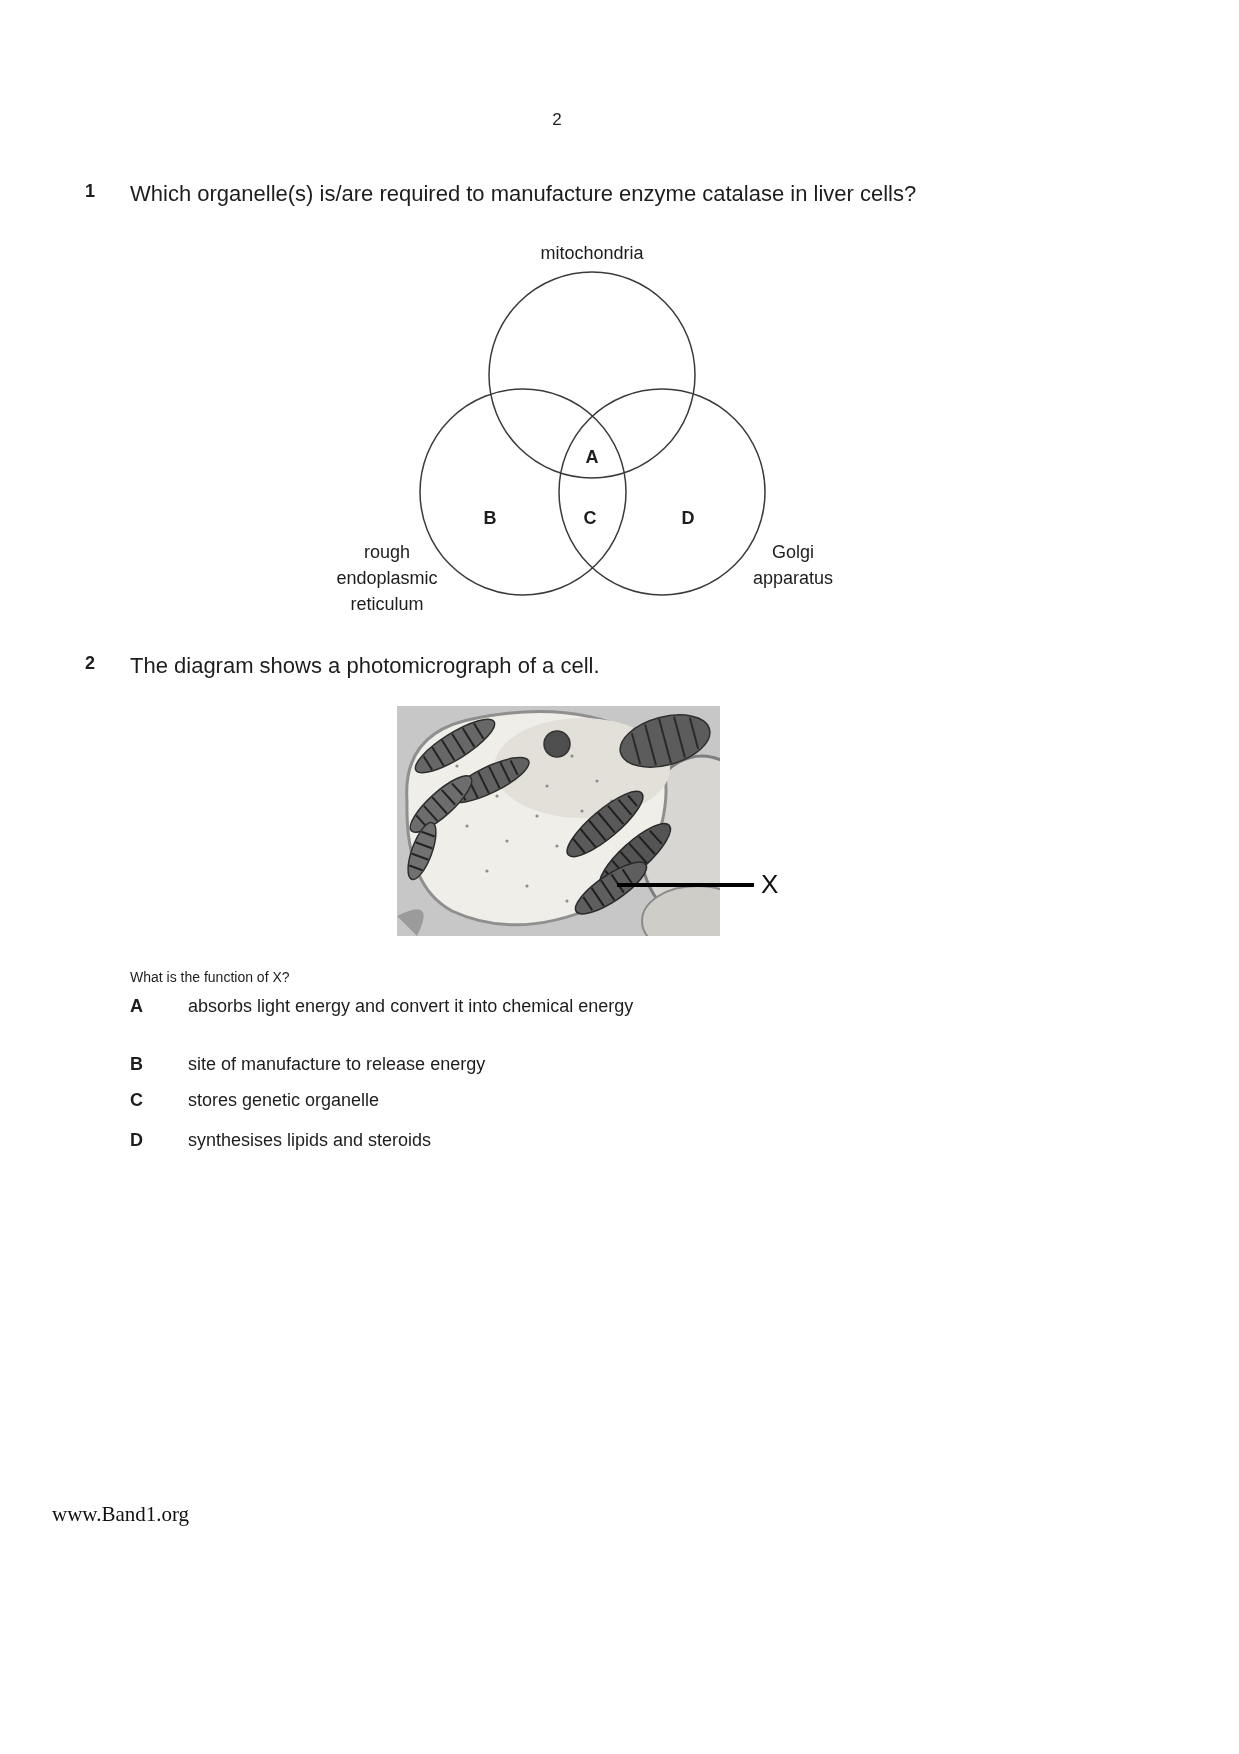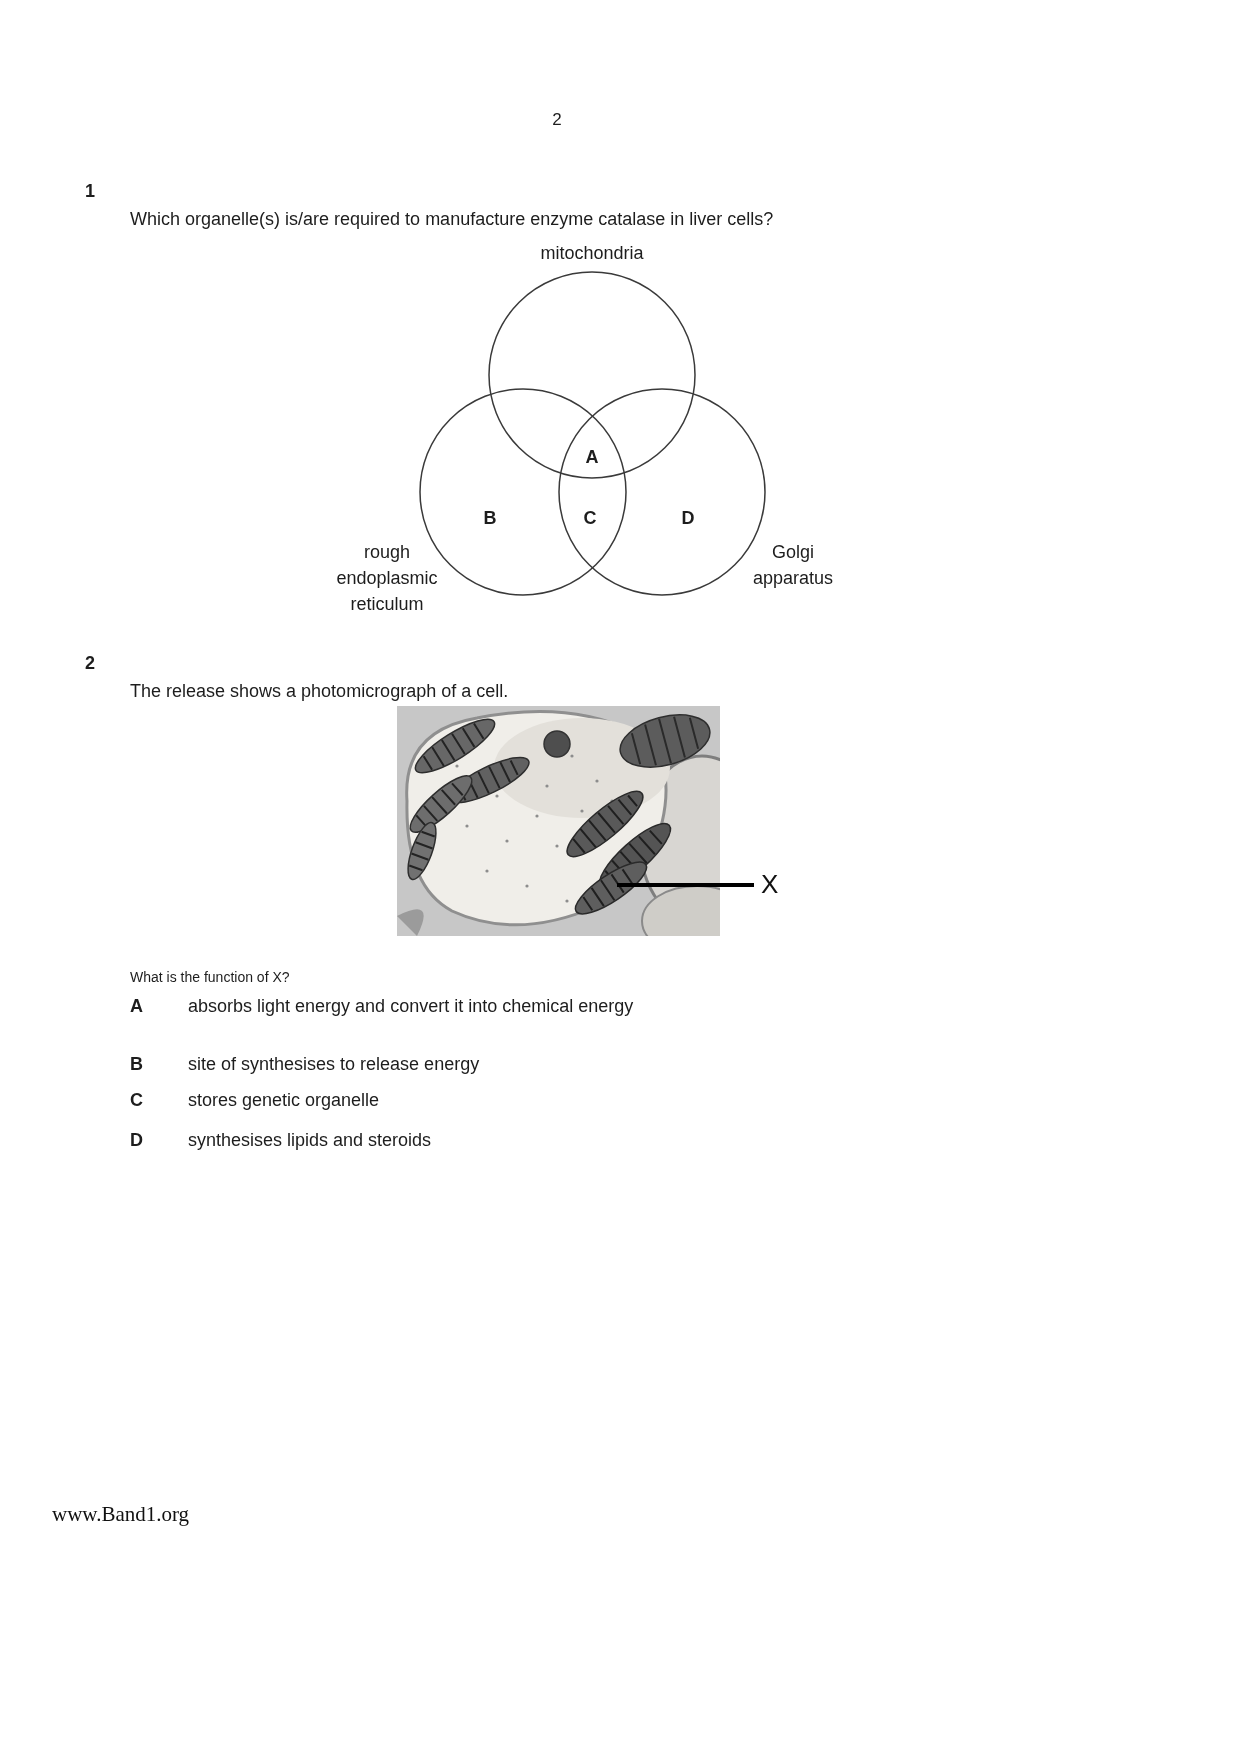--- a/index.html
+++ b/index.html
@@ -10,21 +10,21 @@
     font-family: "Liberation Sans", "DejaVu Sans", sans-serif;
     color: #1d1d1d;
     overflow: hidden;
   }
   .abs { position: absolute; }
   .page-number {
     top: 110px; left: 0; width: 1114px;
     text-align: center; font-size: 17px;
   }
   .q-number { font-weight: bold; font-size: 18px; }
-  .q-text { font-size: 18px; margin-top: 28px; }
+  .q-text { font-size: 22px; }
   #q1-number { left: 85px; top: 181px; }
   #q1-text   { left: 130px; top: 181px; width: 820px; }
   #venn-svg  { left: 300px; top: 240px; }
   #q2-number { left: 85px; top: 653px; }
   #q2-text   { left: 130px; top: 653px; width: 820px; }
   #micrograph-svg { left: 397px; top: 706px; }
   #pointer-line {
     left: 617px; top: 883px; width: 137px; height: 4px;
     background: #000;
   }
@@ -74,21 +74,21 @@
 
   <text x="87" y="318" font-size="18" text-anchor="middle">rough</text>
   <text x="87" y="344" font-size="18" text-anchor="middle">endoplasmic</text>
   <text x="87" y="370" font-size="18" text-anchor="middle">reticulum</text>
 
   <text x="493" y="318" font-size="18" text-anchor="middle">Golgi</text>
   <text x="493" y="344" font-size="18" text-anchor="middle">apparatus</text>
 </svg>
 
 <div class="abs q-number" id="q2-number">2</div>
-<div class="abs q-text" id="q2-text">The release shows a photomicrograph of a cell.</div>
+<div class="abs q-text" id="q2-text">The diagram shows a photomicrograph of a cell.</div>
 
 <svg class="abs" id="micrograph-svg" width="323" height="230" viewBox="0 0 323 230">
   <rect x="0" y="0" width="323" height="230" fill="#c7c7c7"></rect>
 
   <ellipse cx="305" cy="135" rx="62" ry="85" fill="#d8d6d2" stroke="#7e7e7e" stroke-width="3"></ellipse>
   <ellipse cx="300" cy="215" rx="55" ry="35" fill="#cfcdc8" stroke="#8a8a8a" stroke-width="2"></ellipse>
   <path d="M0,210 Q40,190 20,230 Z" fill="#9b9b9b"></path>
 
   <path d="M10,95 Q5,25 80,12 Q170,-6 235,25 Q275,45 268,100 Q260,165 200,200 Q120,235 55,205 Q8,180 10,95 Z" fill="#f0eee9" stroke="#8f8f8f" stroke-width="3"></path>
   <ellipse cx="185" cy="62" rx="88" ry="50" fill="#e3e0da"></ellipse>
@@ -151,21 +151,21 @@
 
 <div class="abs" id="pointer-line"></div>
 <div class="abs" id="pointer-label">X</div>
 
 <div class="abs" id="q2-prompt">What is the function of X?</div>
 
 <div class="abs option-row" id="opt-0">
   <span class="option-letter">A</span><span class="option-text">absorbs light energy and convert it into chemical energy</span>
 </div>
 <div class="abs option-row" id="opt-1">
-  <span class="option-letter">B</span><span class="option-text">site of synthesises to release energy</span>
+  <span class="option-letter">B</span><span class="option-text">site of manufacture to release energy</span>
 </div>
 <div class="abs option-row" id="opt-2">
   <span class="option-letter">C</span><span class="option-text">stores genetic organelle</span>
 </div>
 <div class="abs option-row" id="opt-3">
   <span class="option-letter">D</span><span class="option-text">synthesises lipids and steroids</span>
 </div>
 
 <a href="#" class="abs footer">www.Band1.org</a>
 

